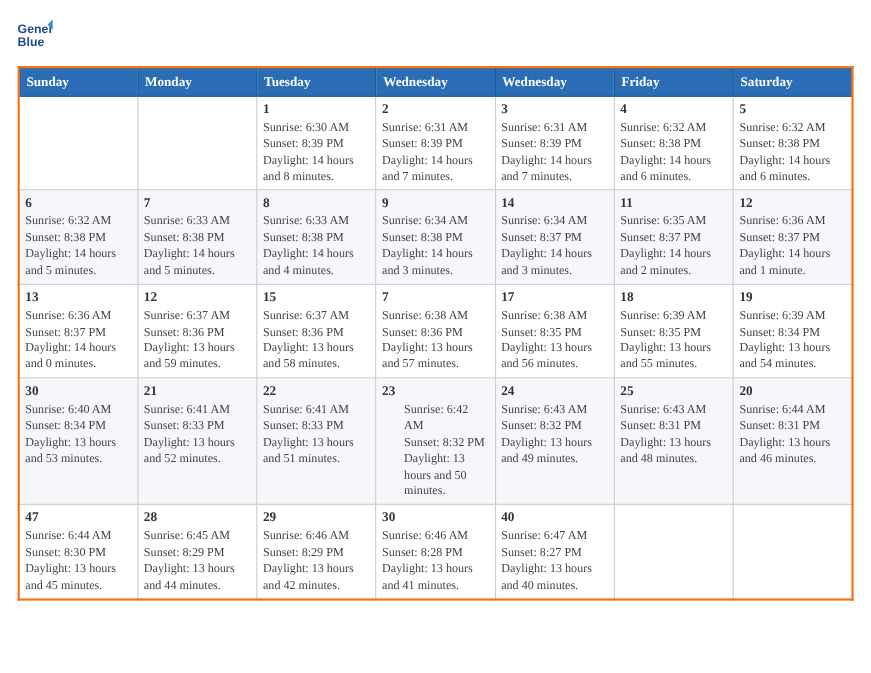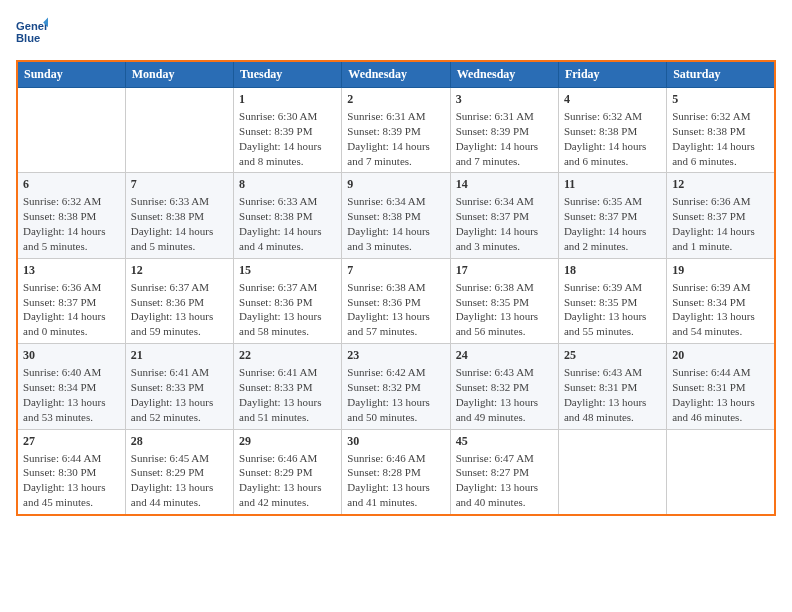--- a/index.html
+++ b/index.html
@@ -247,21 +247,21 @@
 Daylight: 13 hours and 52 minutes.</div>
         </td>
         <td>
           <span class="day-number">22</span>
           <div class="day-info" style="white-space: pre-line;">Sunrise: 6:41 AM
 Sunset: 8:33 PM
 Daylight: 13 hours and 51 minutes.</div>
         </td>
         <td>
           <span class="day-number">23</span>
-          <div class="day-info" style="white-space: pre-line;">Sunrise: 6:42 AM
+          <div class="day-info" style="white-space: pre-line; margin-left: 20px;">Sunrise: 6:42 AM
 Sunset: 8:32 PM
 Daylight: 13 hours and 50 minutes.</div>
         </td>
         <td>
           <span class="day-number">24</span>
           <div class="day-info" style="white-space: pre-line;">Sunrise: 6:43 AM
 Sunset: 8:32 PM
 Daylight: 13 hours and 49 minutes.</div>
         </td>
         <td>
@@ -272,21 +272,21 @@
         </td>
         <td>
           <span class="day-number">20</span>
           <div class="day-info" style="white-space: pre-line;">Sunrise: 6:44 AM
 Sunset: 8:31 PM
 Daylight: 13 hours and 46 minutes.</div>
         </td>
       </tr>
       <tr>
         <td>
-          <span class="day-number">27</span>
+          <span class="day-number">47</span>
           <div class="day-info" style="white-space: pre-line;">Sunrise: 6:44 AM
 Sunset: 8:30 PM
 Daylight: 13 hours and 45 minutes.</div>
         </td>
         <td>
           <span class="day-number">28</span>
           <div class="day-info" style="white-space: pre-line;">Sunrise: 6:45 AM
 Sunset: 8:29 PM
 Daylight: 13 hours and 44 minutes.</div>
         </td>
@@ -296,21 +296,21 @@
 Sunset: 8:29 PM
 Daylight: 13 hours and 42 minutes.</div>
         </td>
         <td>
           <span class="day-number">30</span>
           <div class="day-info" style="white-space: pre-line;">Sunrise: 6:46 AM
 Sunset: 8:28 PM
 Daylight: 13 hours and 41 minutes.</div>
         </td>
         <td>
-          <span class="day-number">45</span>
+          <span class="day-number">40</span>
           <div class="day-info" style="white-space: pre-line;">Sunrise: 6:47 AM
 Sunset: 8:27 PM
 Daylight: 13 hours and 40 minutes.</div>
         </td>
         <td class="empty-cell"></td>
         <td class="empty-cell"></td>
       </tr>
     </tbody>
 </table>
 

